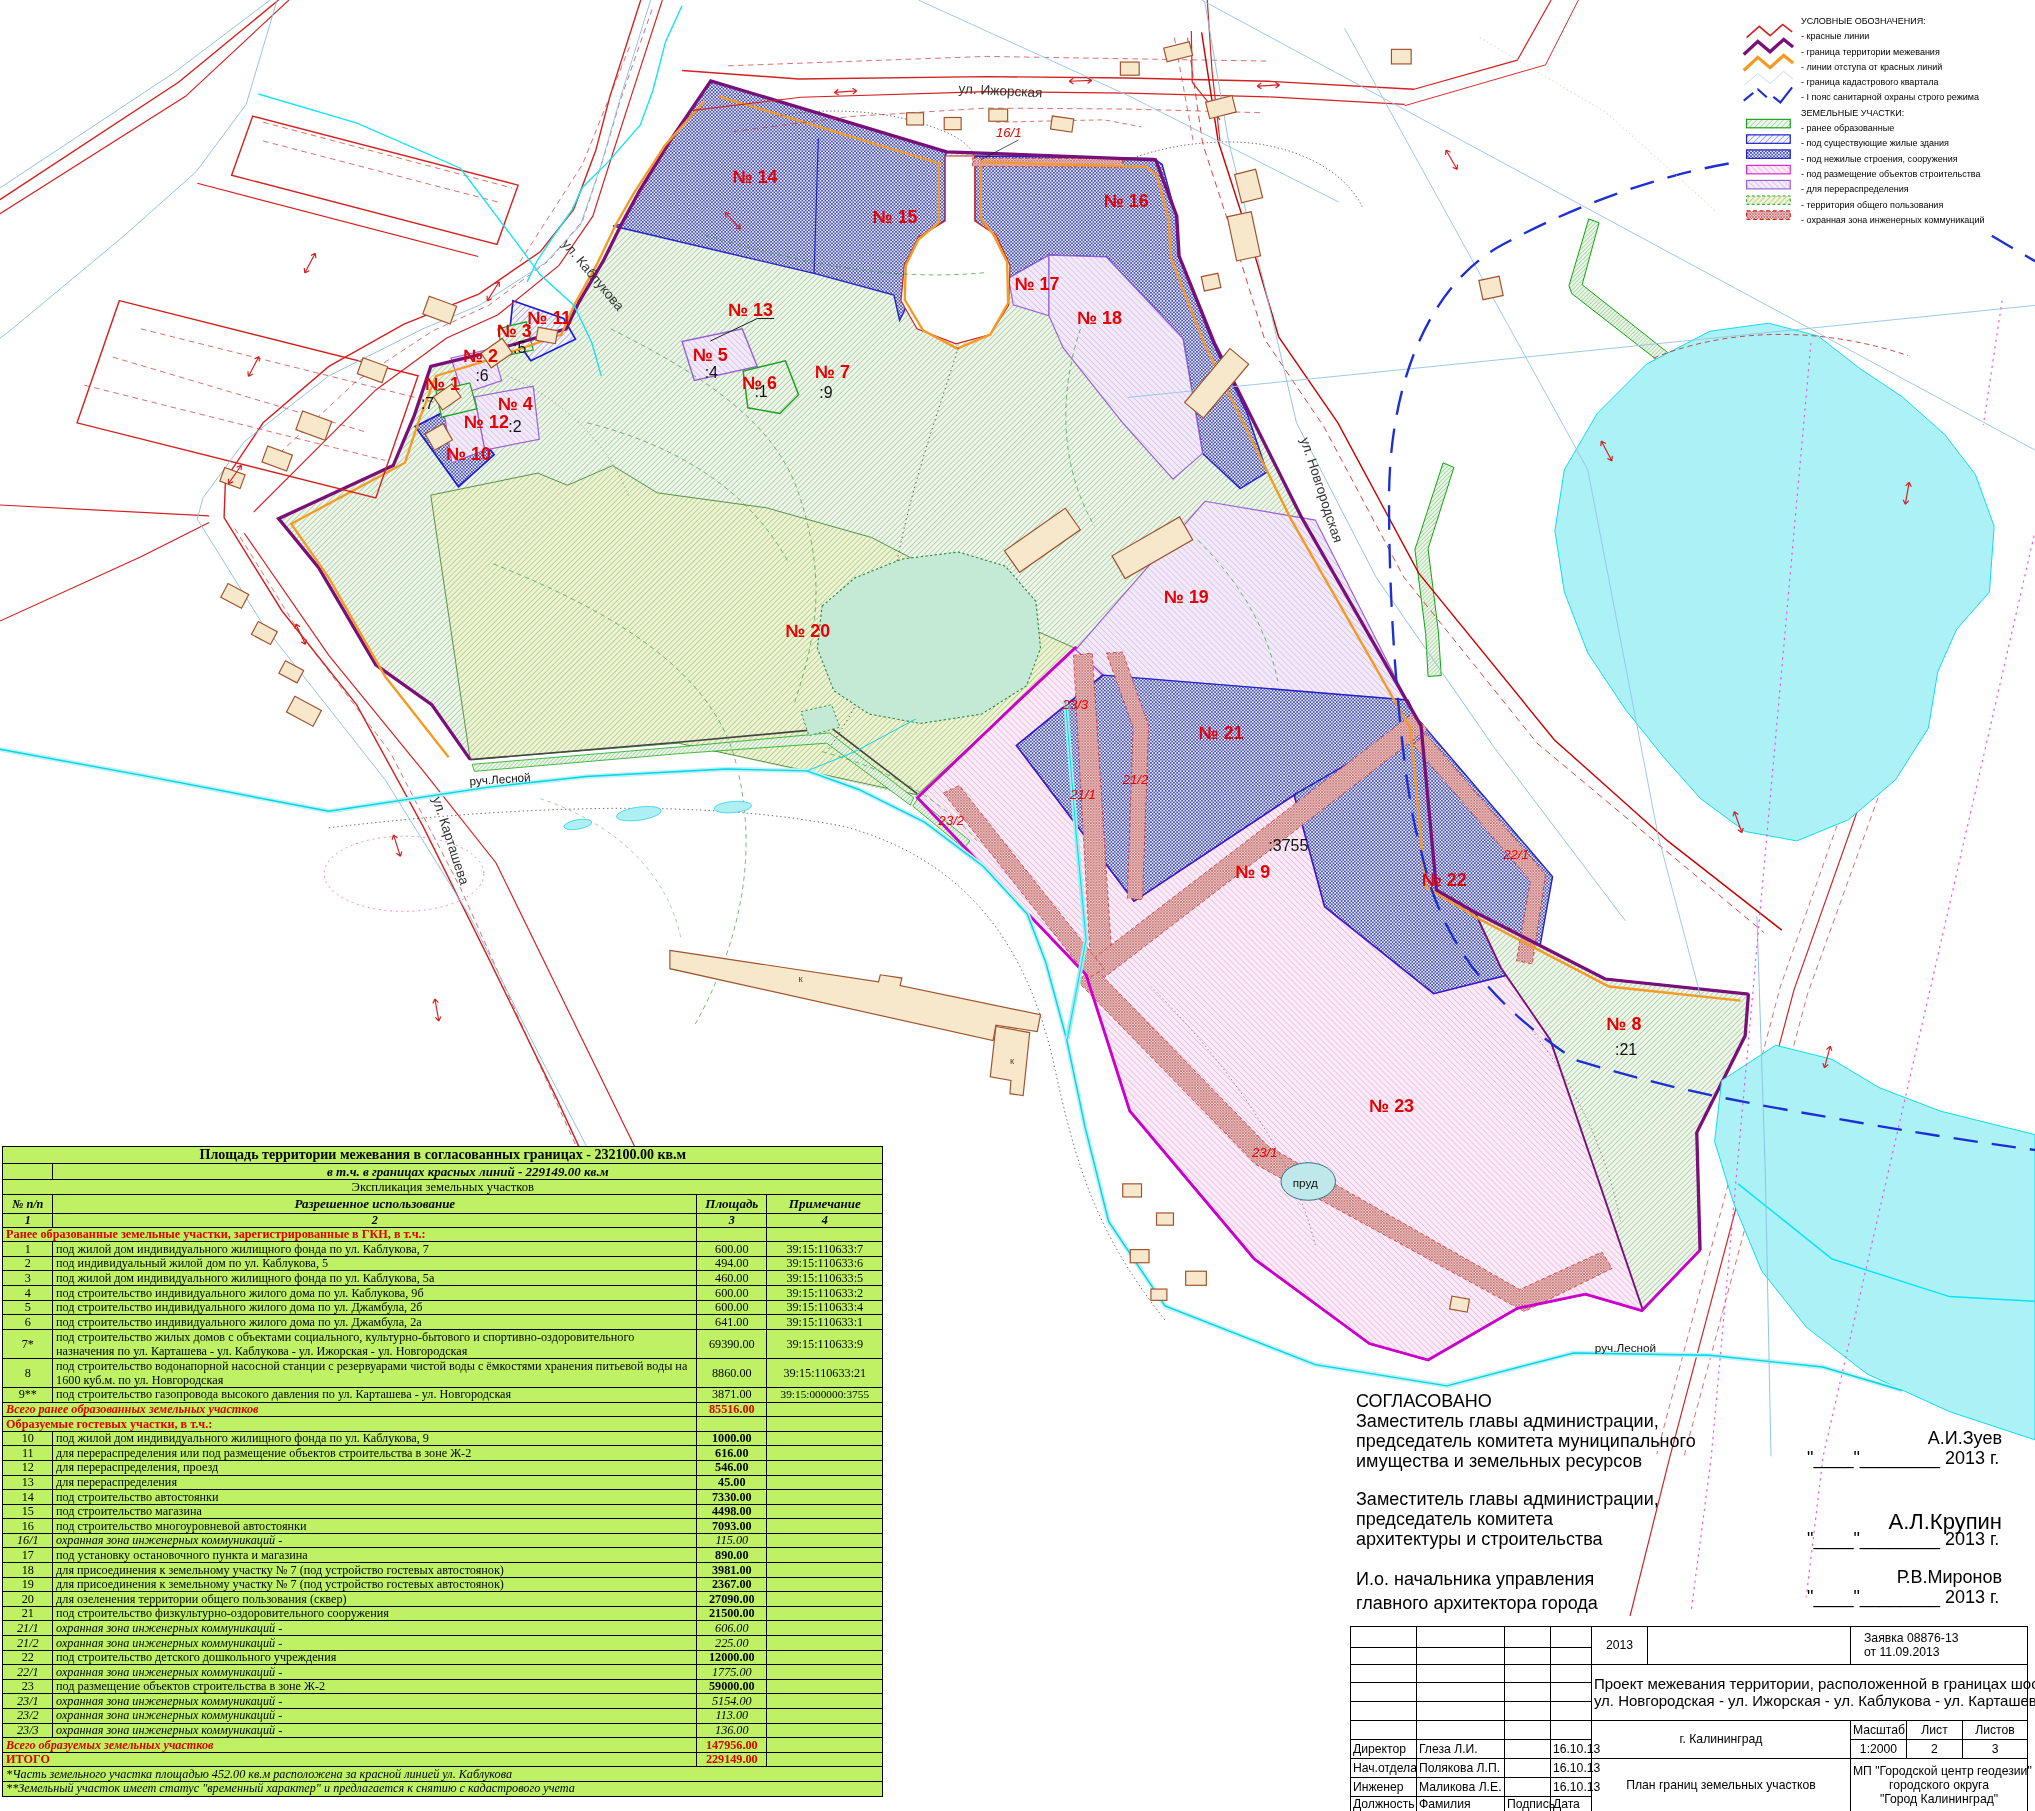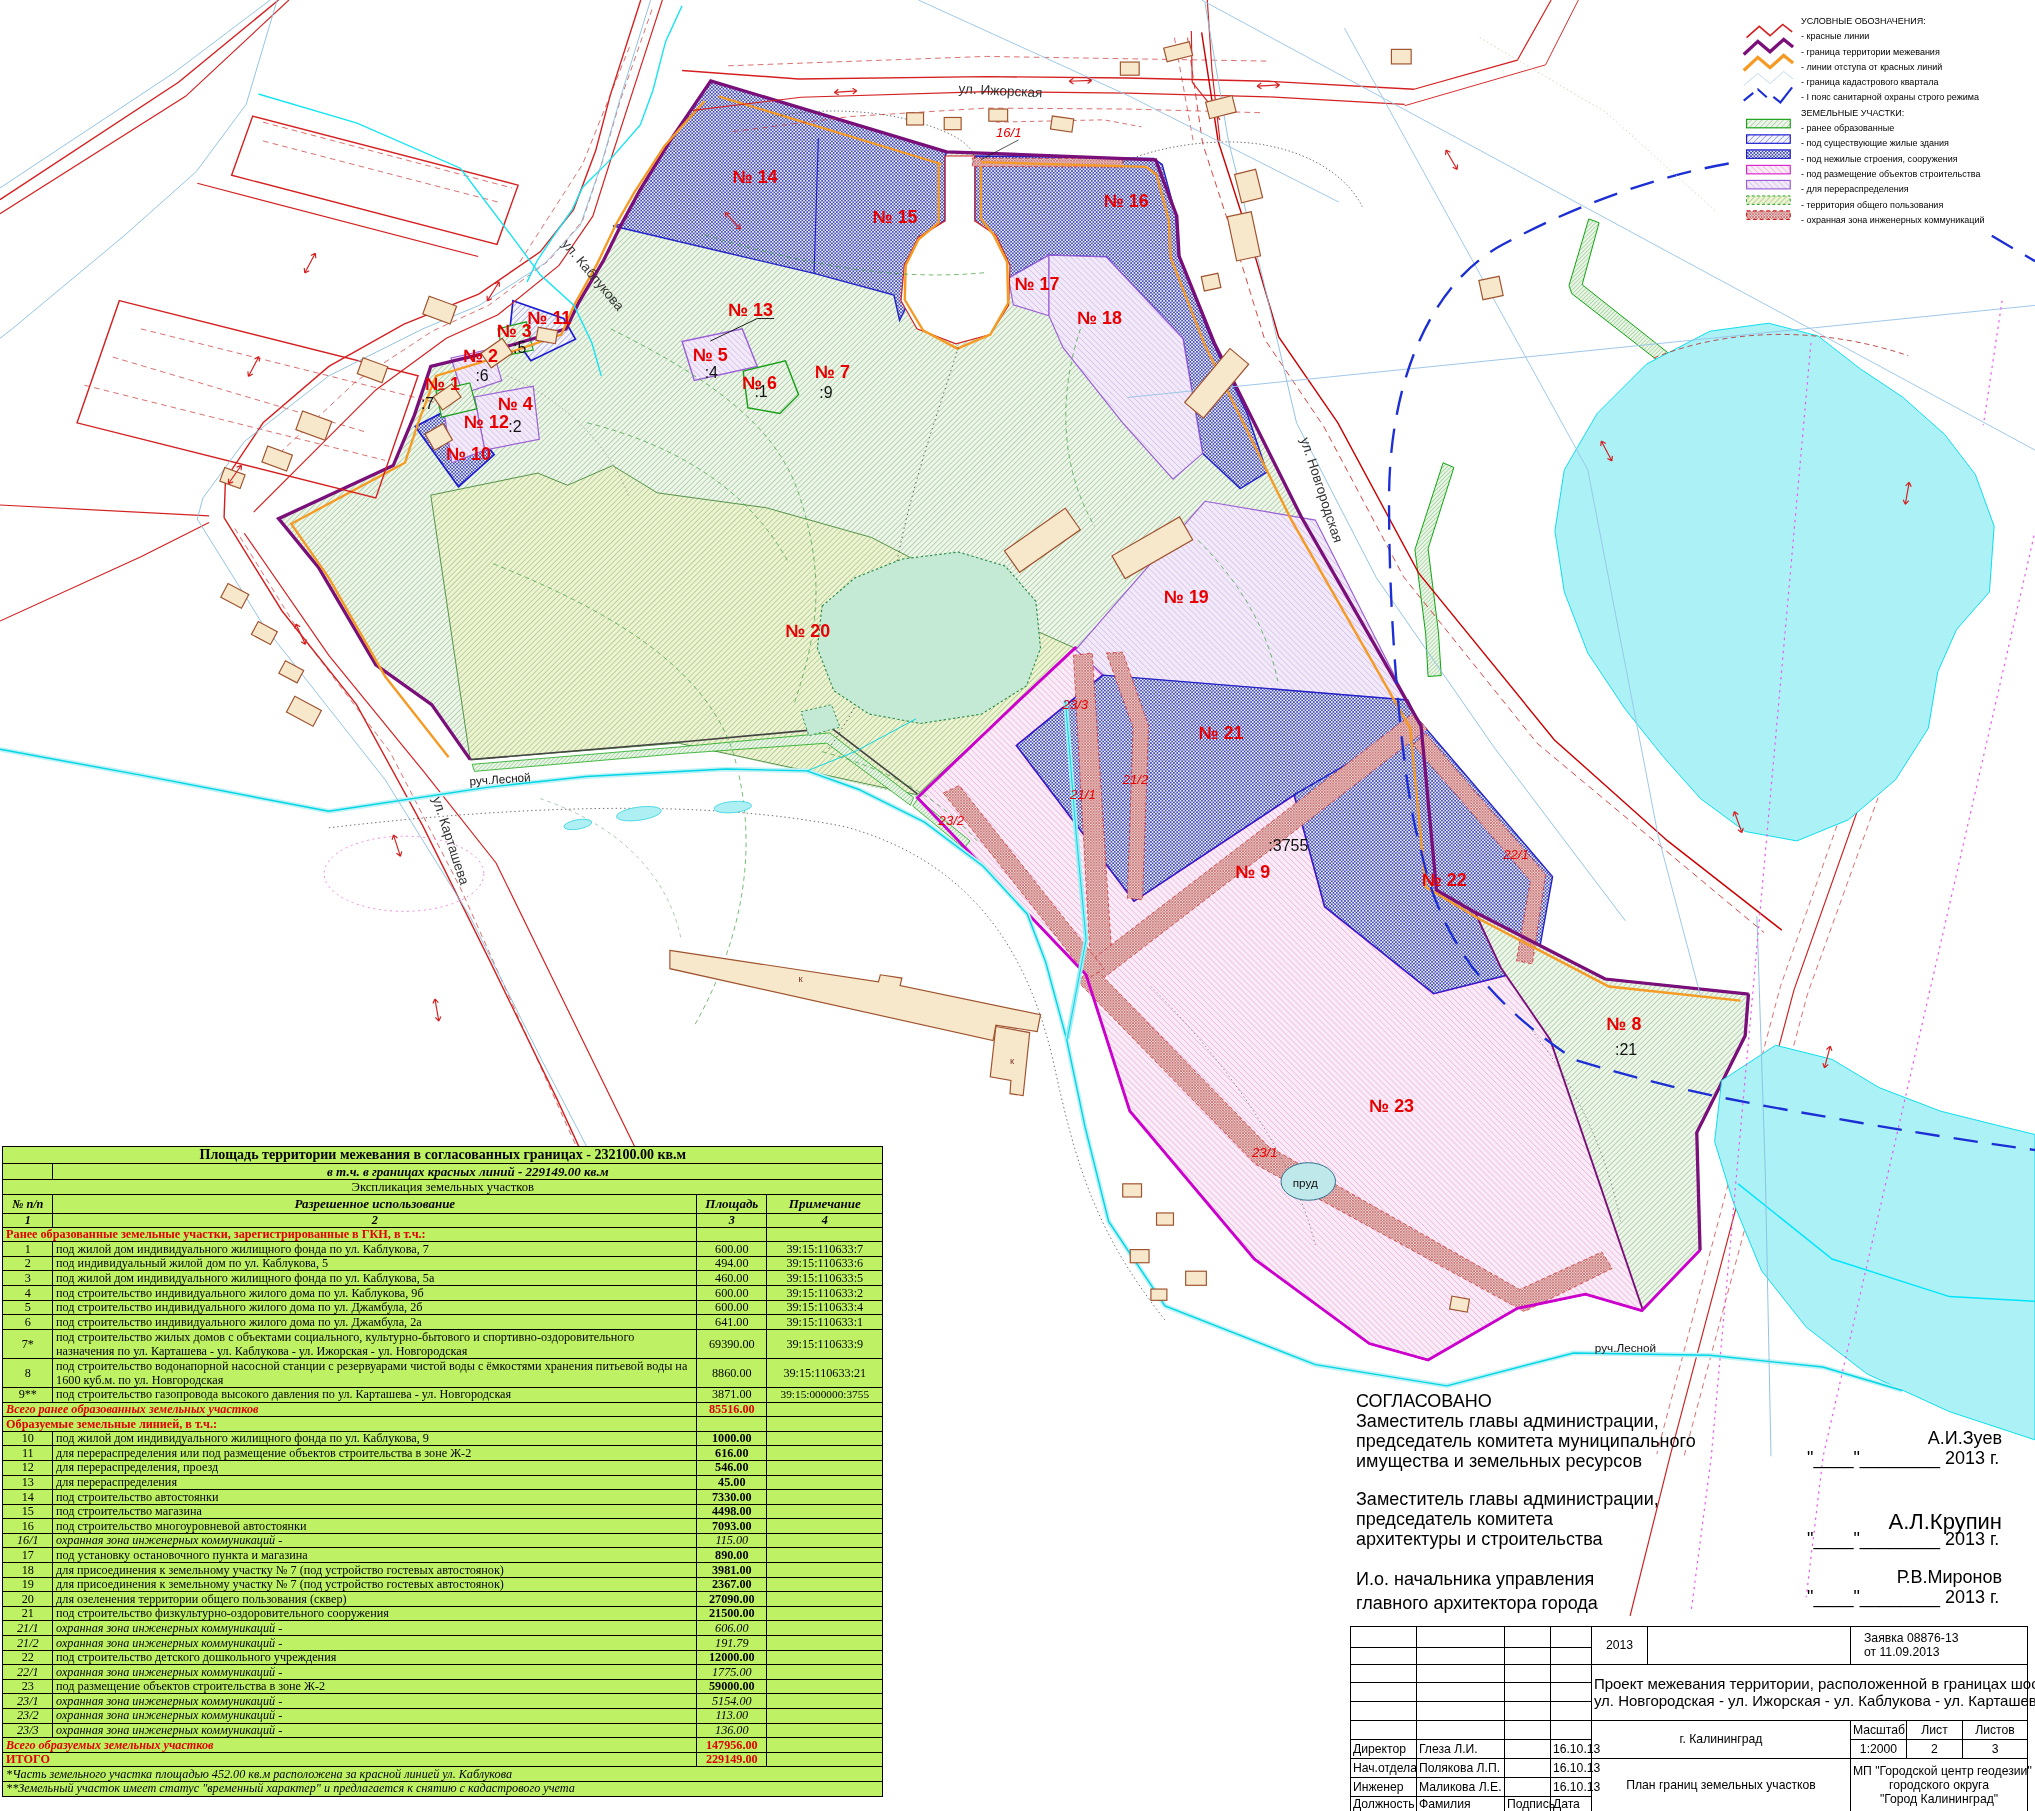--- a/index.html
+++ b/index.html
@@ -607,21 +607,21 @@
         <td>под строительство газопровода высокого давления по ул. Карташева - ул. Новгородская</td>
         <td class="c">3871.00</td>
         <td class="c" style="font-size:11.3px">39:15:000000:3755</td>
       </tr>
 <tr style="height:14.6px">
         <td colspan="2" class="r red b i">Всего ранее образованных земельных участков</td>
         <td class="c red b">85516.00</td>
         <td></td>
       </tr>
 <tr style="height:14.6px">
-        <td colspan="2" class="red b">Образуемые земельные линией, в т.ч.:</td>
+        <td colspan="2" class="red b">Образуемые гостевых участки, в т.ч.:</td>
         <td></td>
         <td></td>
       </tr>
 <tr style="height:14.6px">
         <td class="c">10</td>
         <td>под жилой дом индивидуального жилищного фонда по ул. Каблукова, 9</td>
         <td class="c b">1000.00</td>
         <td></td>
       </tr>
 <tr style="height:14.6px">
@@ -698,21 +698,21 @@
       </tr>
 <tr style="height:14.6px">
         <td class="c i">21/1</td>
         <td class="r i">охранная зона инженерных коммуникаций -</td>
         <td class="c i">606.00</td>
         <td></td>
       </tr>
 <tr style="height:14.6px">
         <td class="c i">21/2</td>
         <td class="r i">охранная зона инженерных коммуникаций -</td>
-        <td class="c i">191.79</td>
+        <td class="c i">225.00</td>
         <td></td>
       </tr>
 <tr style="height:14.6px">
         <td class="c">22</td>
         <td>под строительство детского дошкольного учреждения</td>
         <td class="c b">12000.00</td>
         <td></td>
       </tr>
 <tr style="height:14.6px">
         <td class="c i">22/1</td>

